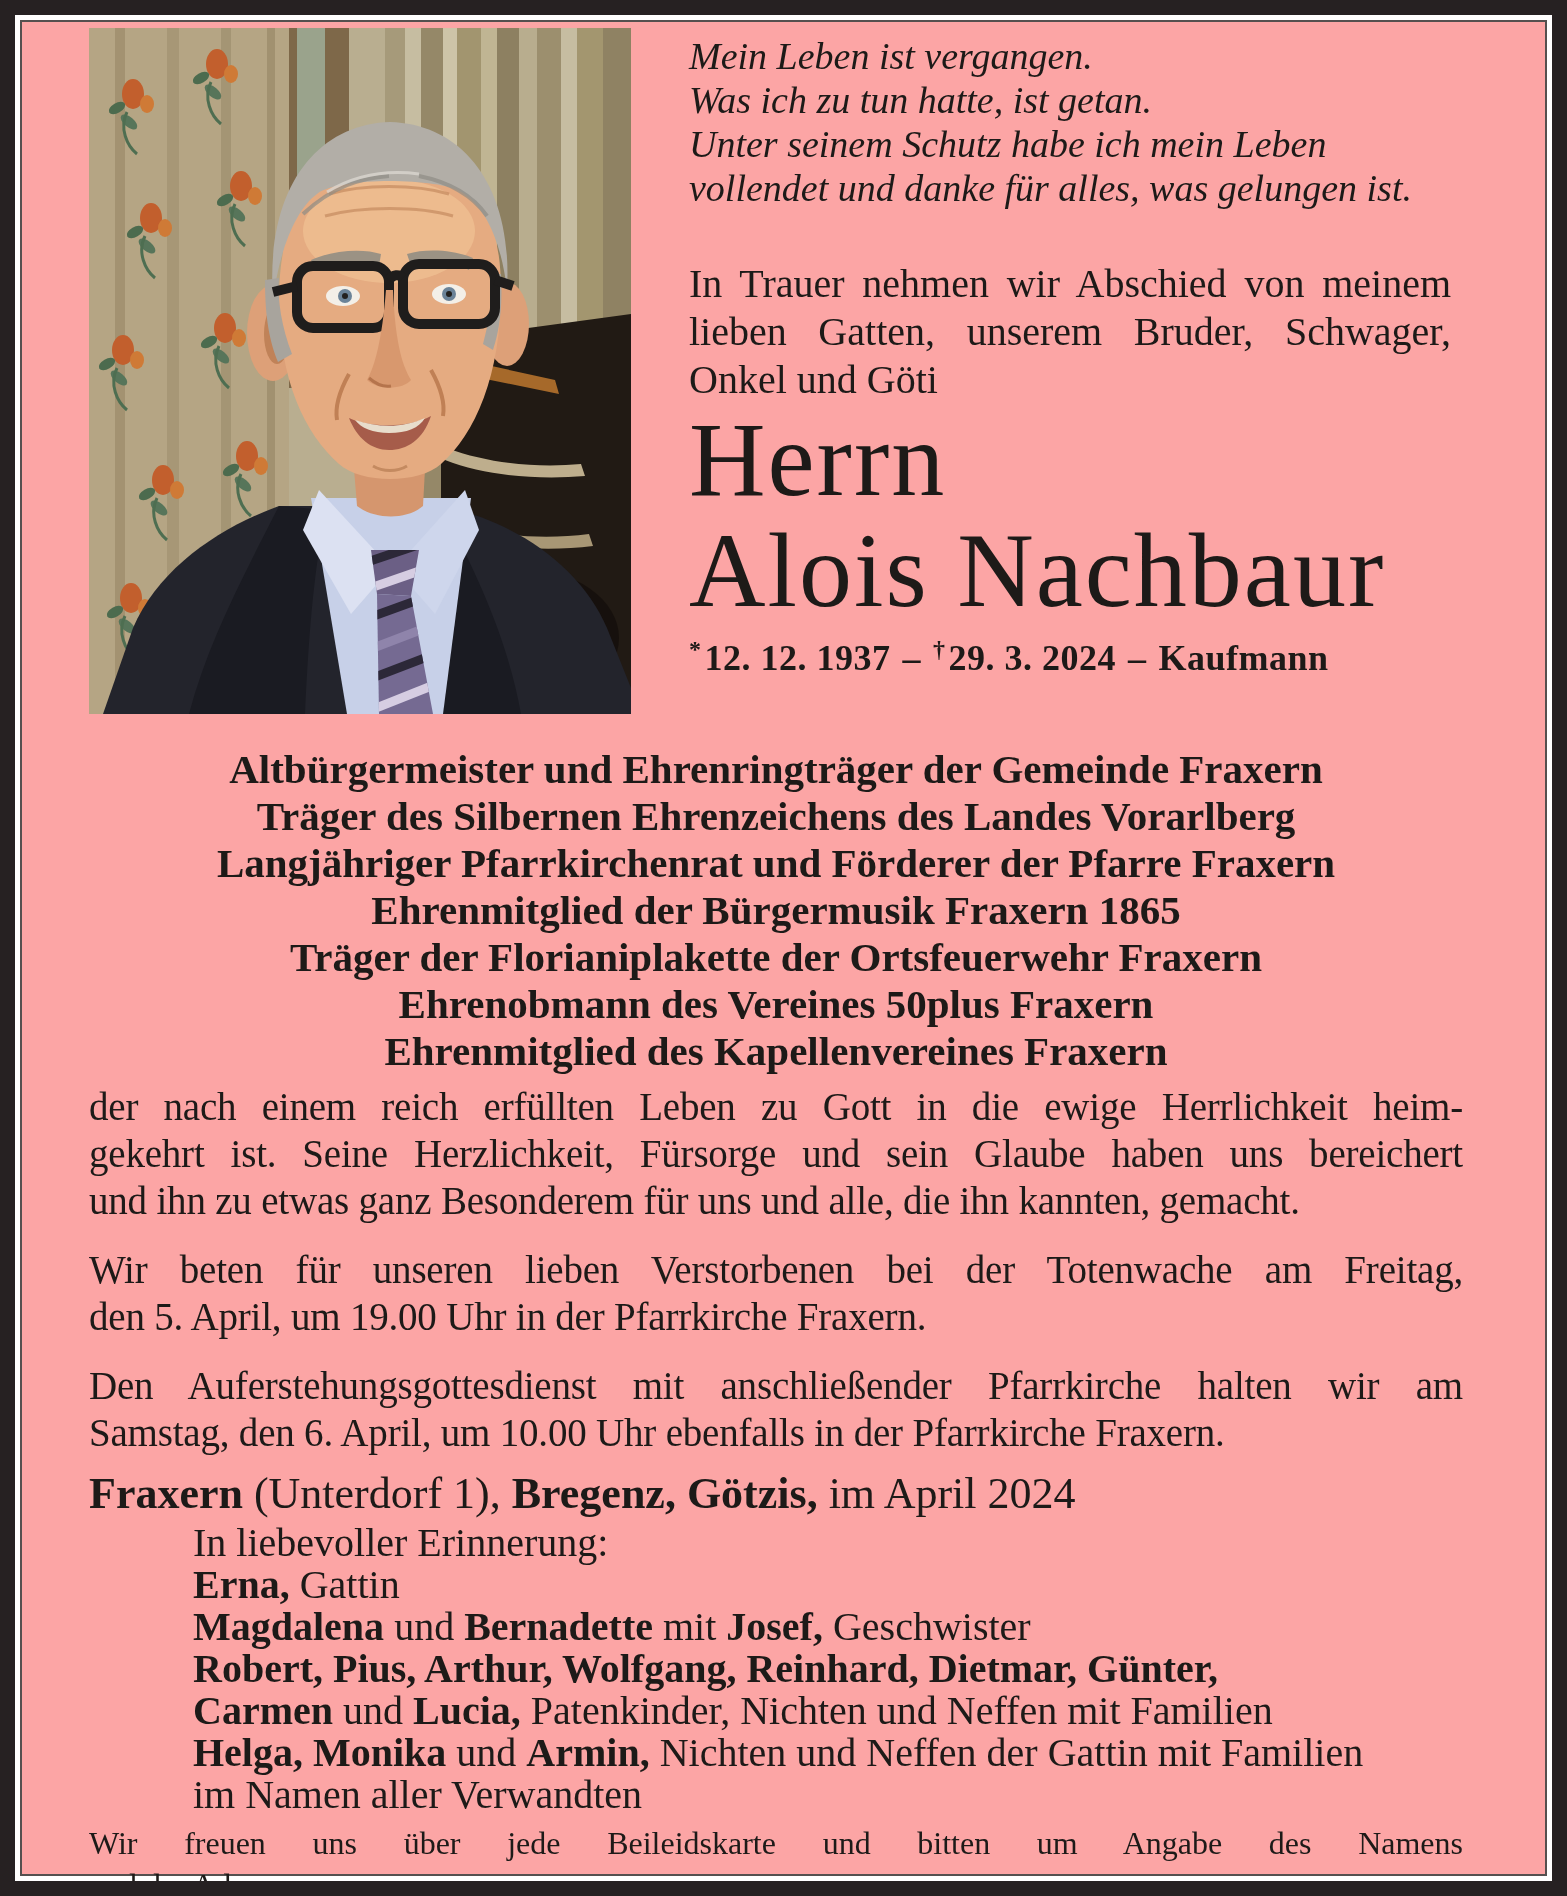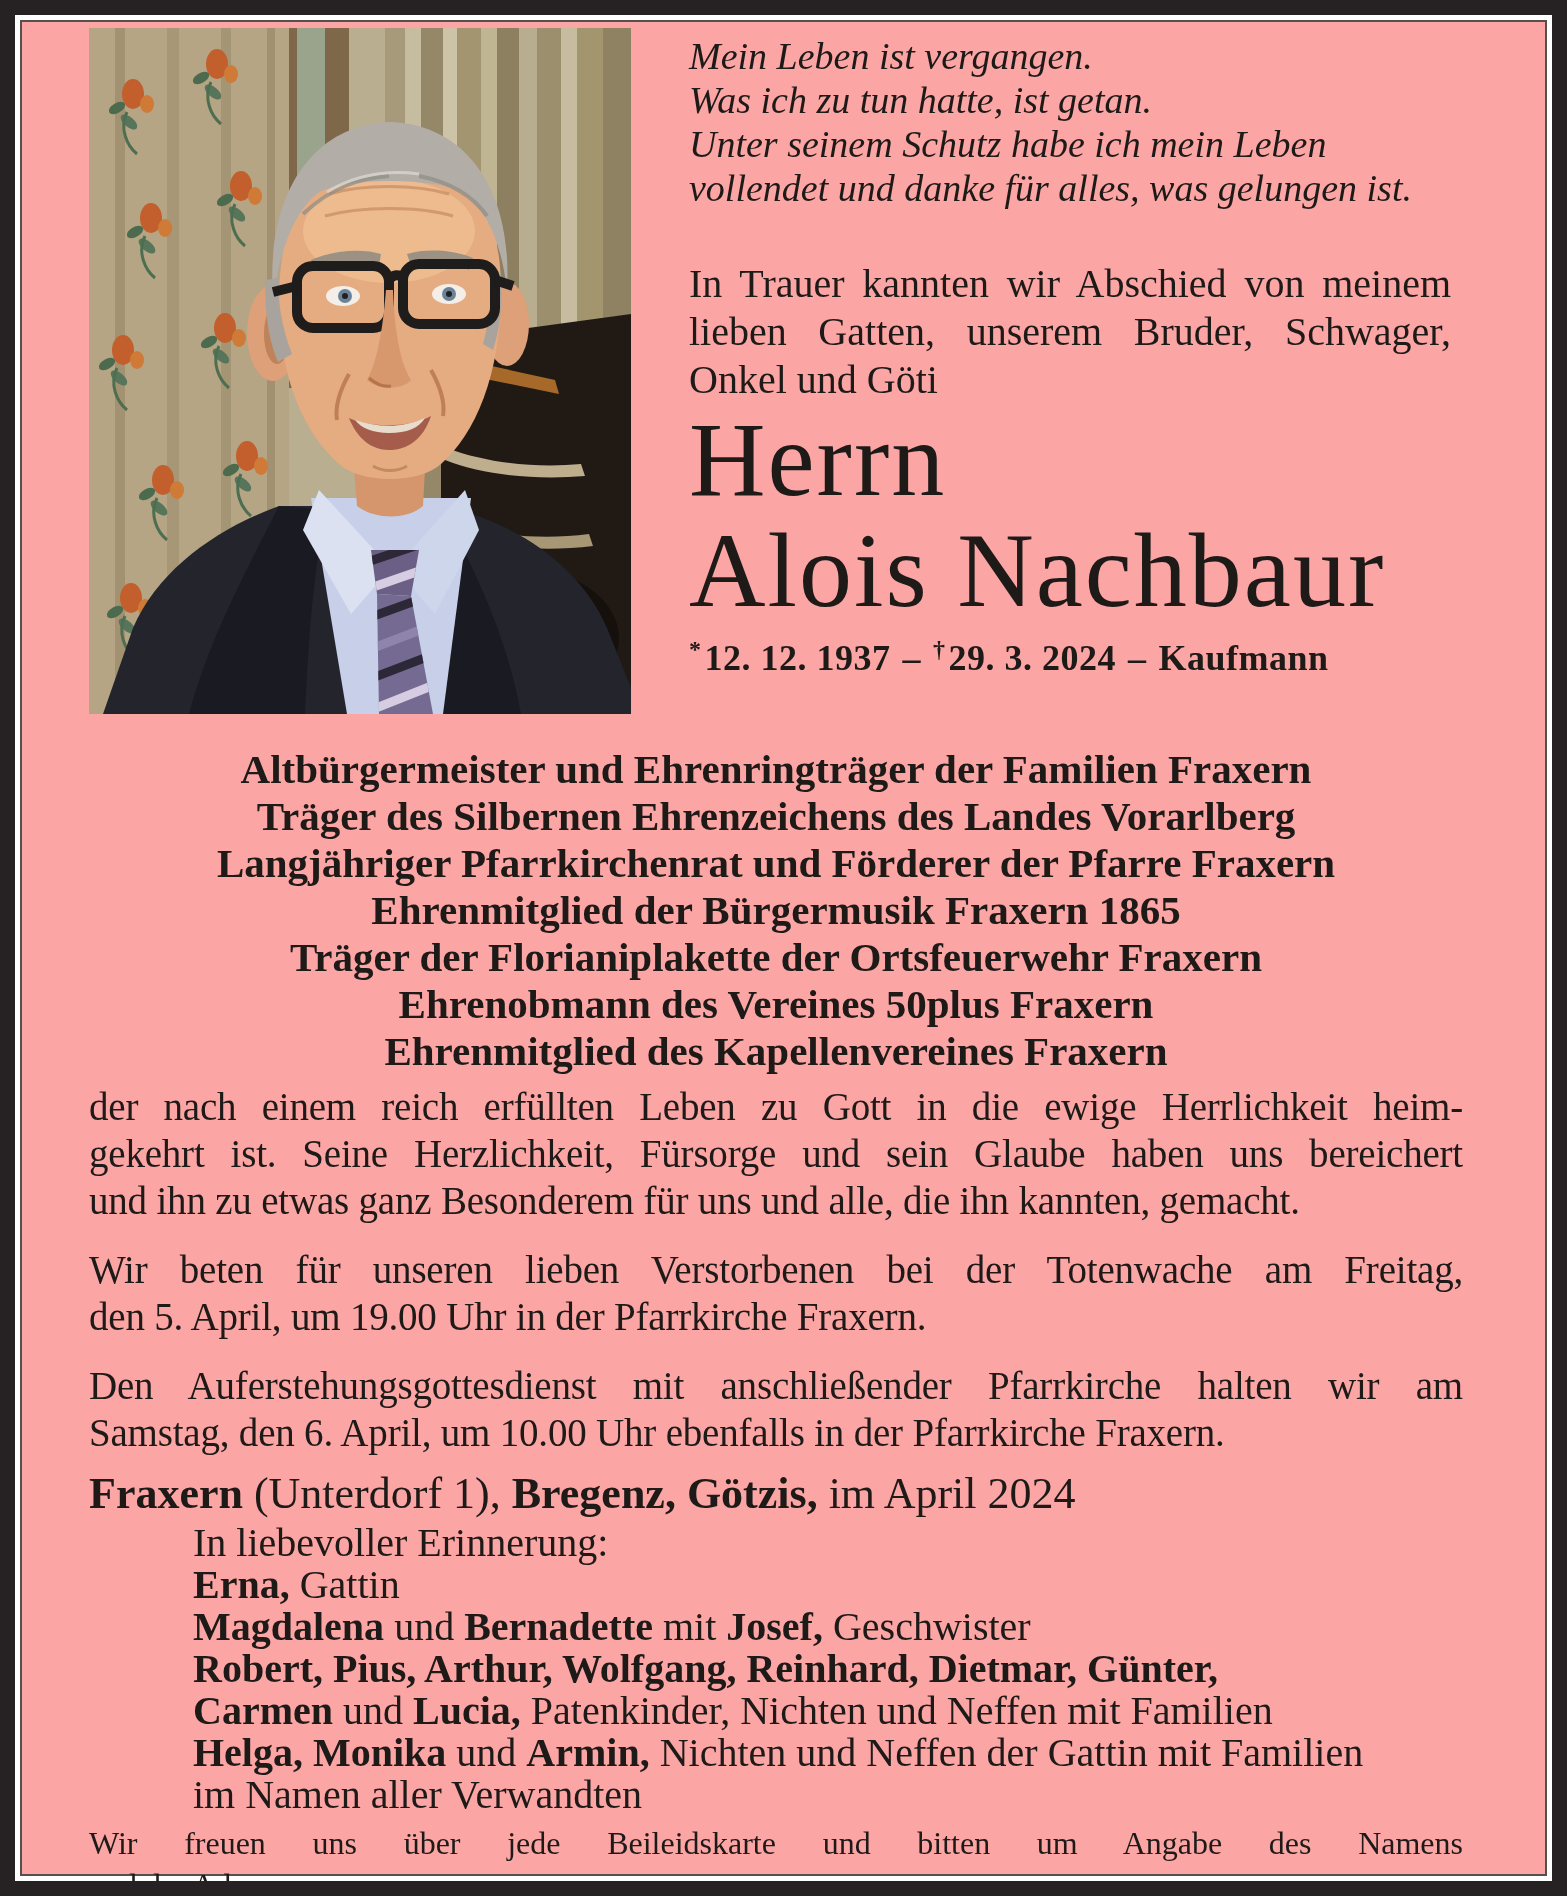--- a/index.html
+++ b/index.html
@@ -183,36 +183,36 @@
     </div>
 
     <div class="right-col">
       <div class="quote">
           <div class="ln">Mein Leben ist vergangen.</div>
           <div class="ln">Was ich zu tun hatte, ist getan.</div>
           <div class="ln">Unter seinem Schutz habe ich mein Leben</div>
           <div class="ln">vollendet und danke für alles, was gelungen ist.</div>
         </div>
       <div class="intro para">
-          <div class="ln">In Trauer kannten wir Abschied von meinem</div>
+          <div class="ln">In Trauer nehmen wir Abschied von meinem</div>
           <div class="ln">lieben Gatten, unserem Bruder, Schwager,</div>
           <div class="ln">Onkel und Göti</div>
         </div>
       <div class="name-block">
         <div class="name-line">Herrn</div>
         <div class="name-line">Alois Nachbaur</div>
         <div class="dates-line">
           <span class="sym">*</span><span>12. 12. 1937</span><span class="dash">–</span><span class="sym">†</span><span>29. 3. 2024</span><span class="dash">–</span><span>Kaufmann</span>
         </div>
       </div>
     </div>
   </div>
 
   <div class="honors">
-      <div class="ln">Altbürgermeister und Ehrenringträger der Familien Fraxern</div>
+      <div class="ln">Altbürgermeister und Ehrenringträger der Gemeinde Fraxern</div>
       <div class="ln">Träger des Silbernen Ehrenzeichens des Landes Vorarlberg</div>
       <div class="ln">Langjähriger Pfarrkirchenrat und Förderer der Pfarre Fraxern</div>
       <div class="ln">Ehrenmitglied der Bürgermusik Fraxern 1865</div>
       <div class="ln">Träger der Florianiplakette der Ortsfeuerwehr Fraxern</div>
       <div class="ln">Ehrenobmann des Vereines 50plus Fraxern</div>
       <div class="ln">Ehrenmitglied des Kapellenvereines Fraxern</div>
     </div>
 
   <div class="body-text">
     <div class="paragraph para">

